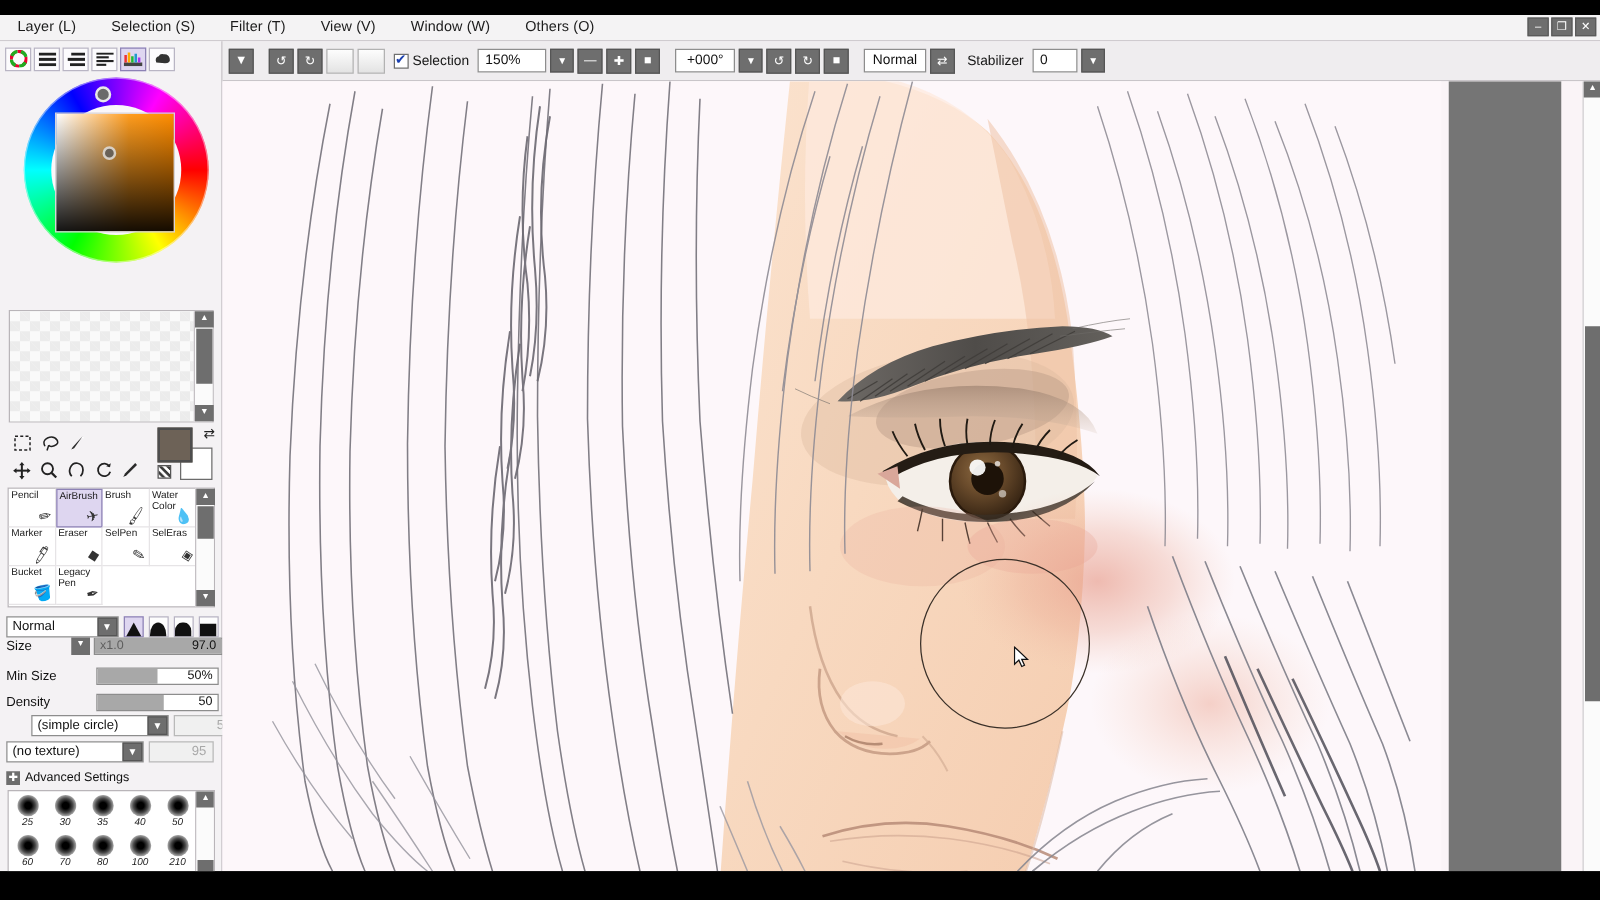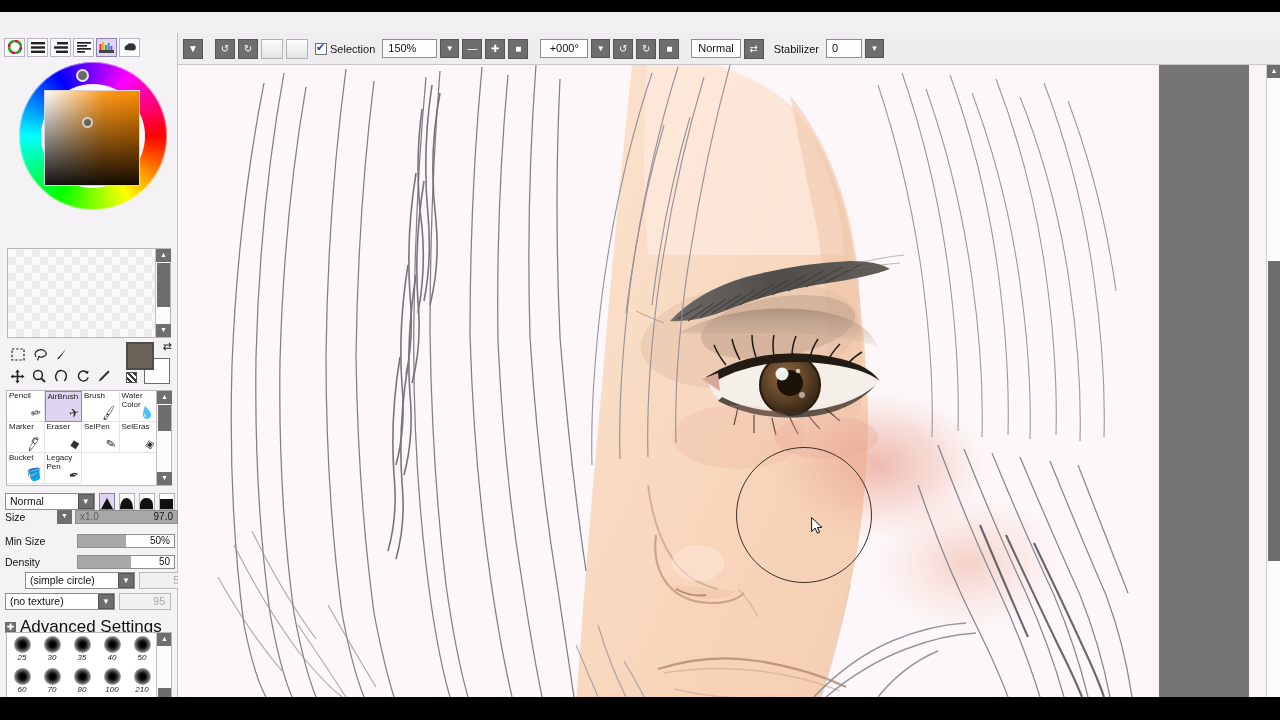--- a/index.html
+++ b/index.html
@@ -179,21 +179,21 @@
                  line-height:13px; }
   .combo-num{ width:52px; height:17px; border:1px solid #b9b9b9; background:#f0f0f0;
               font-size:10.5px; color:#a8a8a8; line-height:15px; text-align:right;
               padding-right:5px; }
 
   
   #adv{ position:absolute; left:5px; top:584px; display:flex; align-items:center;
         gap:4px; }
   #adv-plus{ width:11px; height:11px; background:#6e6e6e; color:#fff; font-size:9px;
              line-height:10px; text-align:center; }
-  #adv-lbl{ font-size:17px; color:#101010; }
+  #adv-lbl{ font-size:10px; color:#101010; }
 
   
   #presets-wrap{ position:absolute; left:6px; top:599px; width:166px; height:97px;
                  border:1px solid #b9b5b9; background:#fff; overflow:hidden; }
   #presets{ position:absolute; left:0; top:0; width:150px;
             display:grid; grid-template-columns:repeat(5,30px);font-style:italic; }
   .pcell{ height:32px; display:flex; flex-direction:column; align-items:center;
           justify-content:center; gap:1px; }
   .pdot{ width:17px; height:17px; border-radius:50%;
          background:radial-gradient(circle,#000 0%,#000 22%,#4a4a4a 48%,#c9c9c9 78%,#f4f4f4 100%); }
@@ -219,20 +219,34 @@
 </style>
 </head>
 <body class="noselect">
 
 <div id="app">
 
   <div class="letterbox" id="lb-top"></div>
 
   <div id="win">
 
+    <div id="menubar">
+      <div class="menu-item">Layer (L)</div>
+      <div class="menu-item">Selection (S)</div>
+      <div class="menu-item">Filter (T)</div>
+      <div class="menu-item">View (V)</div>
+      <div class="menu-item">Window (W)</div>
+      <div class="menu-item">Others (O)</div>
+
+      <div id="winbtns">
+        <div class="wbtn">–</div>
+        <div class="wbtn">❐</div>
+        <div class="wbtn">✕</div>
+      </div>
+    </div>
 
     <div id="toolbar">
       <div class="tb-btn tb-dark">▼</div>
       <div class="tb-sep"></div>
       <div class="tb-btn tb-dark">↺</div>
       <div class="tb-btn tb-dark">↻</div>
       <div class="tb-flat"></div>
       <div class="tb-flat"></div>
 
       <div class="chk-wrap">

